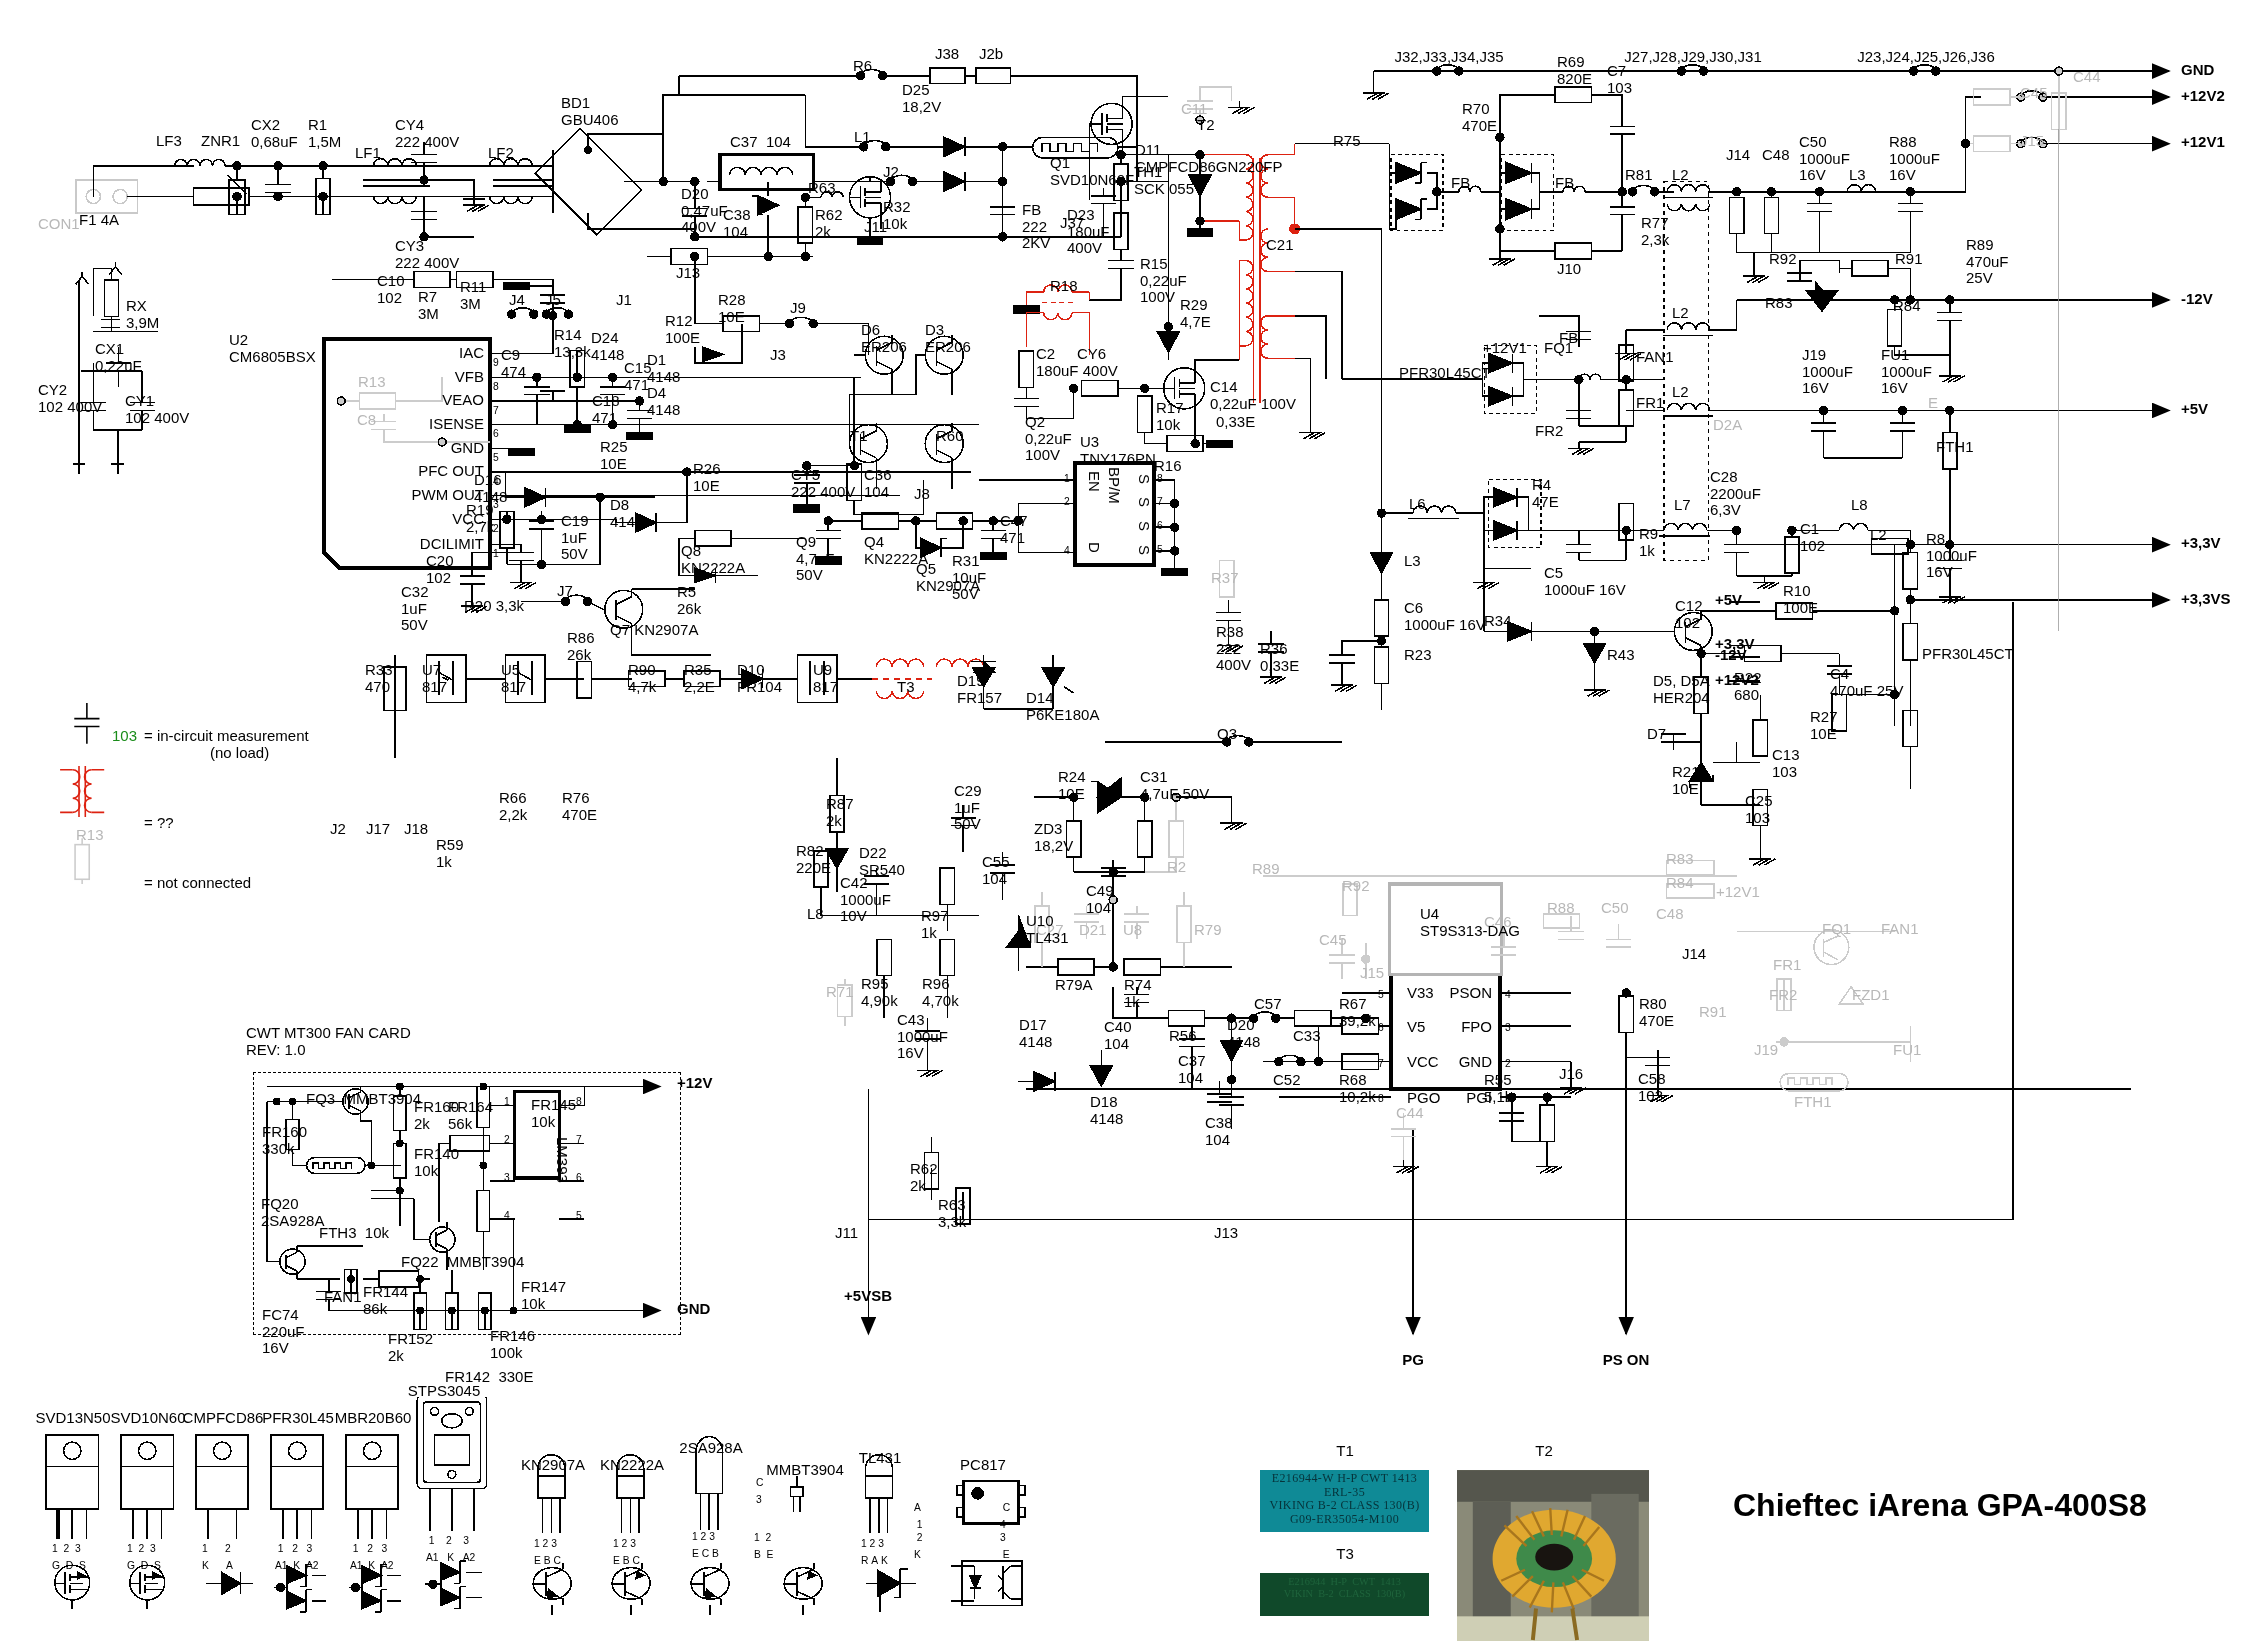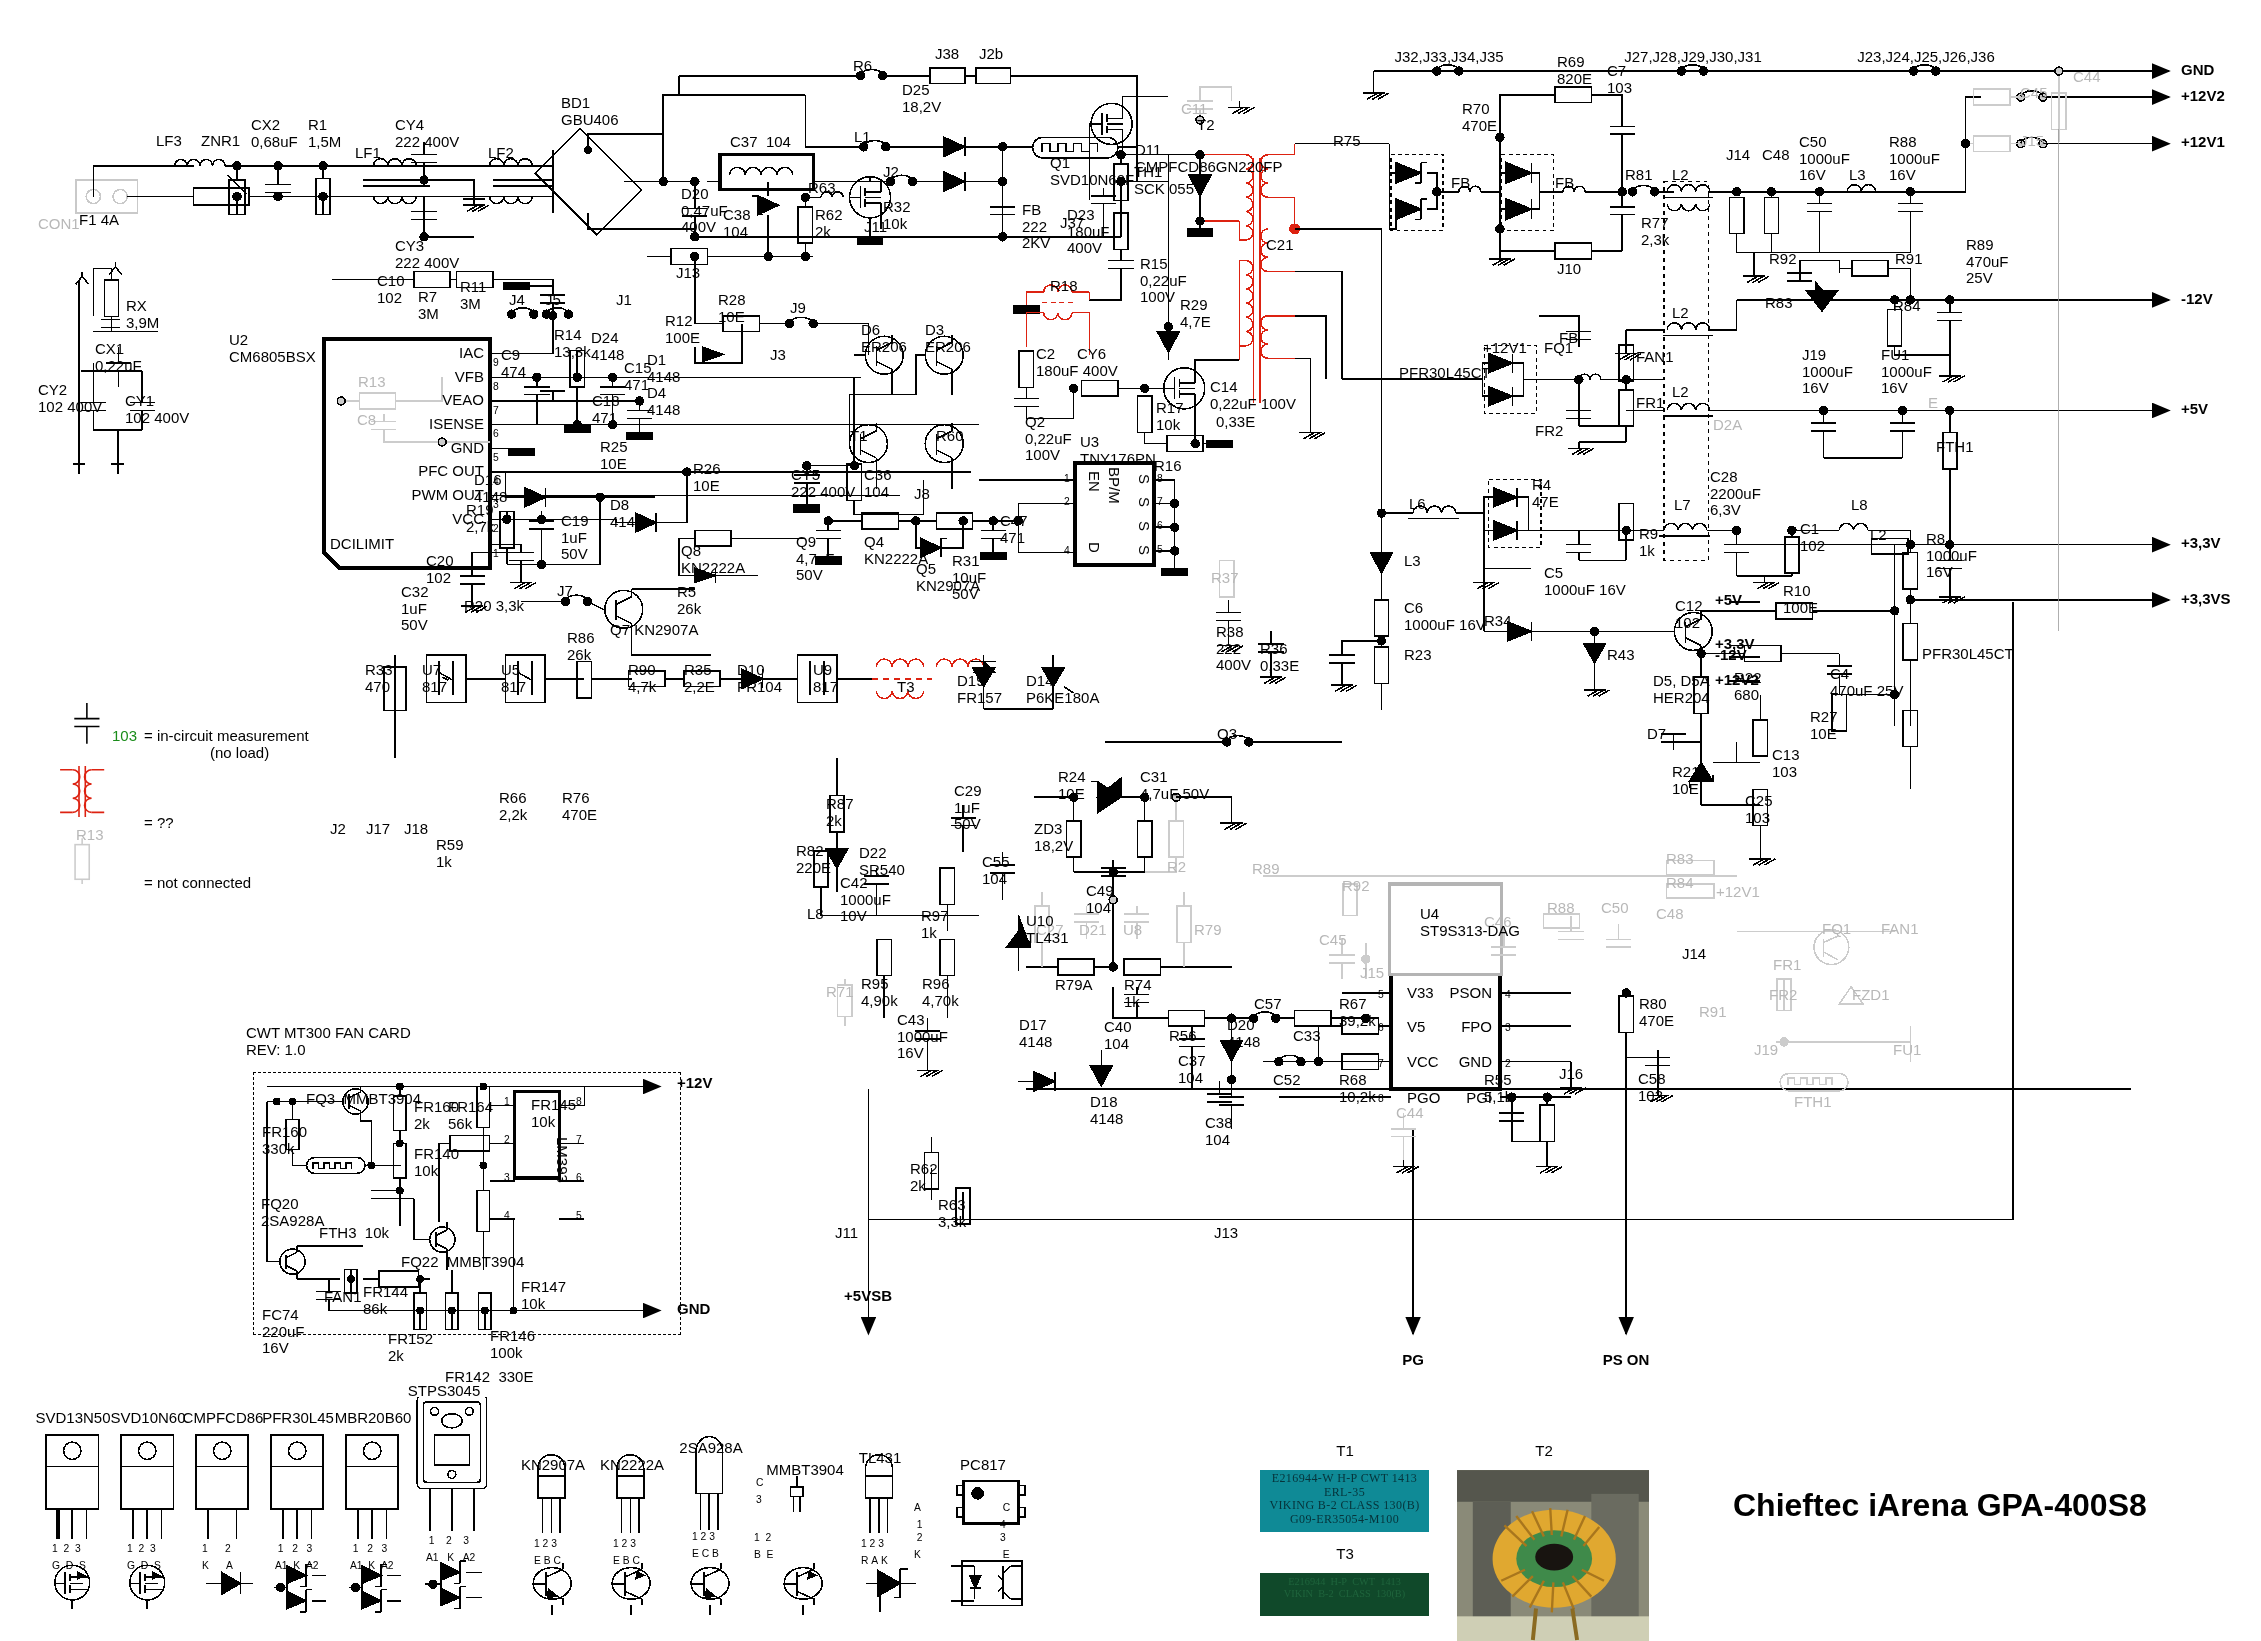--- a/index.html
+++ b/index.html
@@ -999,21 +999,21 @@
 <div class="lbl" style="left:351px;top:416px;width:133px;text-align:right">ISENSE</div>
 <div class="lbl xs" style="left:493px;top:426px">6</div>
 <div class="lbl" style="left:367px;top:440px;width:117px;text-align:right">GND</div>
 <div class="lbl xs" style="left:493px;top:450px">5</div>
 <div class="lbl" style="left:340px;top:463px;width:144px;text-align:right">PFC OUT</div>
 <div class="lbl xs" style="left:493px;top:474px">4</div>
 <div class="lbl" style="left:335px;top:487px;width:149px;text-align:right">PWM OUT</div>
 <div class="lbl xs" style="left:493px;top:497px">3</div>
 <div class="lbl" style="left:367px;top:511px;width:117px;text-align:right">VCC</div>
 <div class="lbl xs" style="left:493px;top:521px">2</div>
-<div class="lbl" style="left:330px;top:536px;width:154px;text-align:left">DCILIMIT</div>
+<div class="lbl" style="left:330px;top:536px;width:154px;text-align:right">DCILIMIT</div>
 <div class="lbl xs" style="left:493px;top:546px">1</div>
 
 <div class="lbl" style="left:377px;top:273px"><span>C10</span><br><span>102</span></div>
 <div class="lbl" style="left:418px;top:289px"><span>R7</span><br><span>3M</span></div>
 <div class="lbl" style="left:460px;top:279px"><span>R11</span><br><span>3M</span></div>
 <div class="lbl" style="left:509px;top:292px">J4</div>
 <div class="lbl" style="left:545px;top:292px">J5</div>
 <div class="lbl" style="left:616px;top:292px">J1</div>
 <div class="lbl" style="left:665px;top:313px"><span>R12</span><br><span>100E</span></div>
 <div class="lbl" style="left:554px;top:327px"><span>R14</span><br><span>13,3k</span></div>
@@ -1043,21 +1043,21 @@
 <div class="lbl" style="left:365px;top:662px"><span>R33</span><br><span>470</span></div>
 <div class="lbl" style="left:422px;top:662px"><span>U7</span><br><span>817</span></div>
 <div class="lbl" style="left:501px;top:662px"><span>U5</span><br><span>817</span></div>
 <div class="lbl" style="left:567px;top:630px"><span>R86</span><br><span>26k</span></div>
 <div class="lbl" style="left:628px;top:662px"><span>R90</span><br><span>4,7k</span></div>
 <div class="lbl" style="left:684px;top:662px"><span>R35</span><br><span>2,2E</span></div>
 <div class="lbl" style="left:737px;top:662px"><span>D10</span><br><span>FR104</span></div>
 <div class="lbl" style="left:813px;top:662px"><span>U9</span><br><span>817</span></div>
 <div class="lbl" style="left:897px;top:679px">T3</div>
 <div class="lbl" style="left:957px;top:673px"><span>D19</span><br><span>FR157</span></div>
-<div class="lbl" style="left:1026px;top:673px"><span>D14</span><br><span>P6KE180A</span></div>
+<div class="lbl" style="left:1026px;top:690px"><span>D14</span><br><span>P6KE180A</span></div>
 <div class="lbl" style="left:436px;top:837px"><span>R59</span><br><span>1k</span></div>
 <div class="lbl" style="left:499px;top:790px"><span>R66</span><br><span>2,2k</span></div>
 <div class="lbl" style="left:562px;top:790px"><span>R76</span><br><span>470E</span></div>
 <div class="lbl" style="left:330px;top:821px">J2</div>
 <div class="lbl" style="left:366px;top:821px">J17</div>
 <div class="lbl" style="left:404px;top:821px">J18</div>
 
 <div class="lbl" style="left:730px;top:134px"><span>C37</span>&nbsp;&nbsp;<span>104</span></div>
 <div class="lbl" style="left:681px;top:186px"><span>D20</span><br>0,47uF<br>400V</div>
 <div class="lbl" style="left:723px;top:207px"><span>C38</span><br><span>104</span></div>

